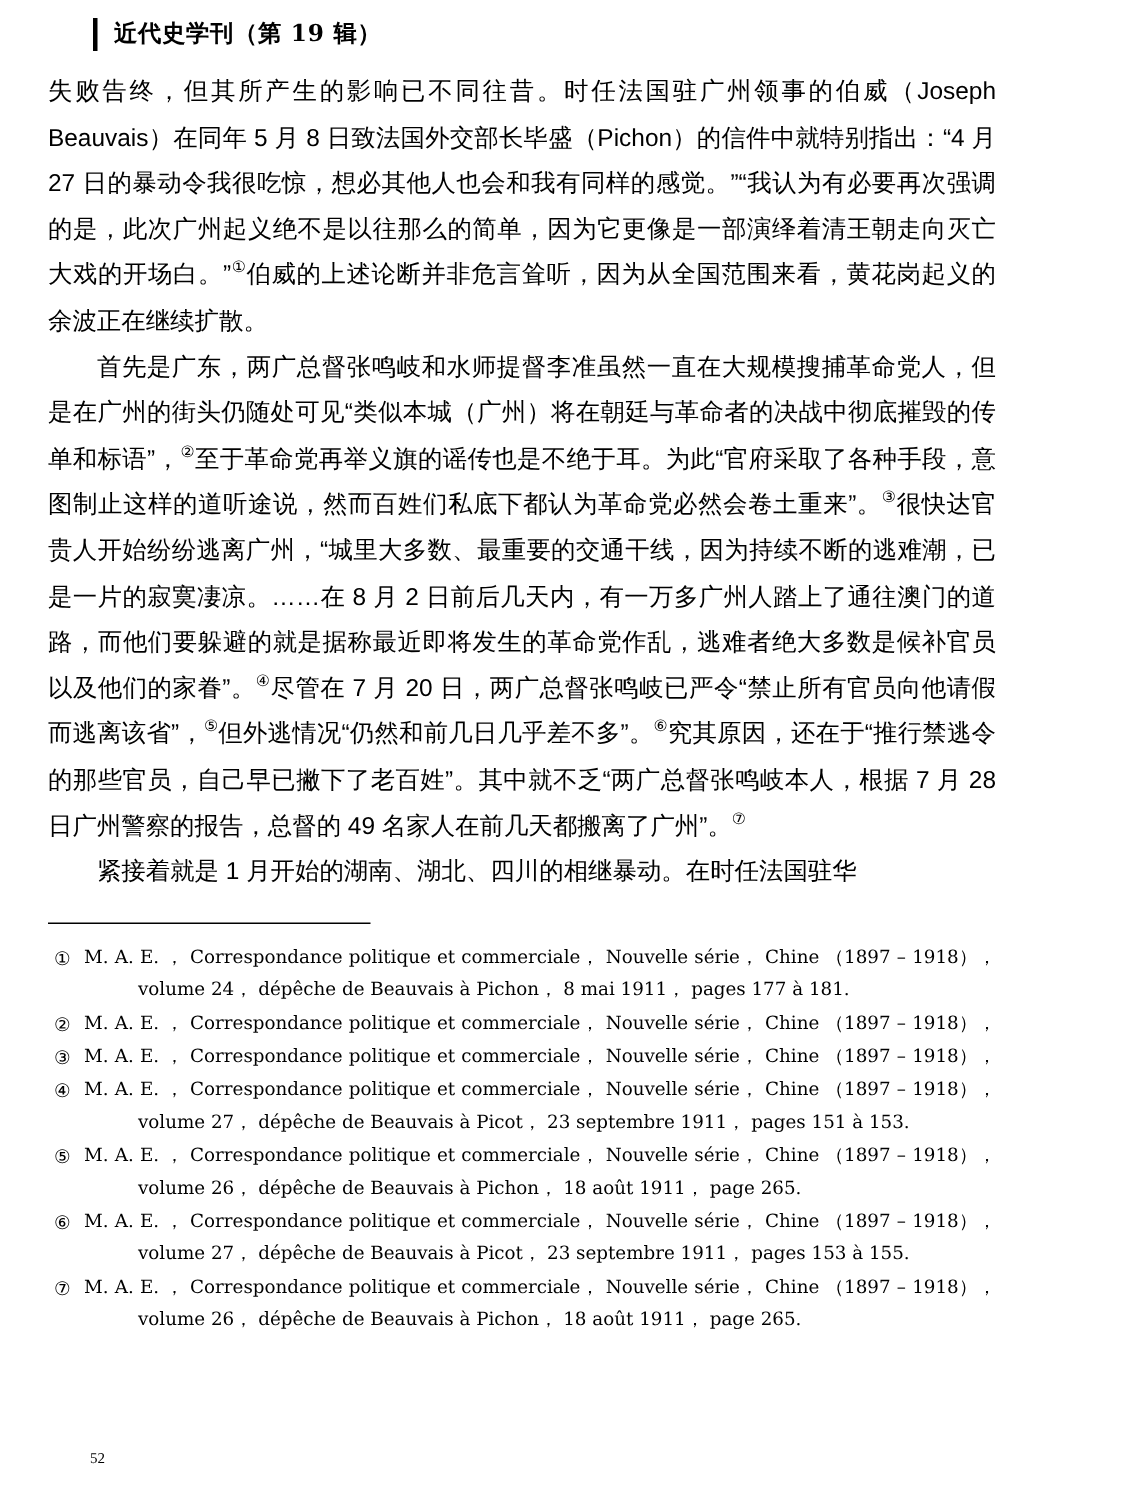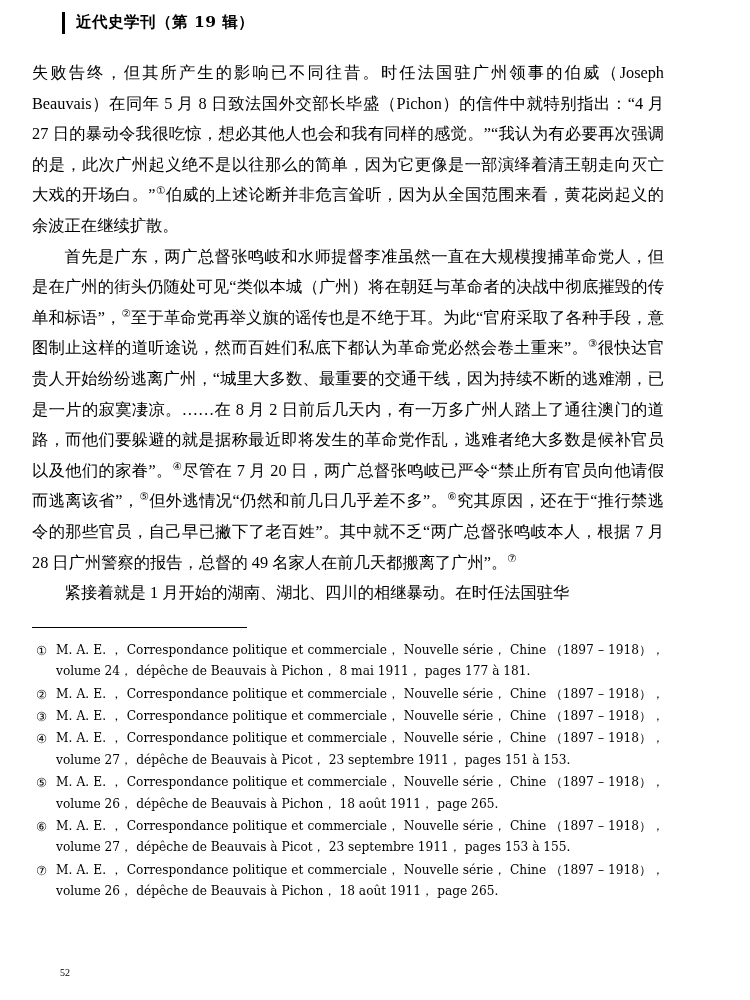--- a/index.html
+++ b/index.html
@@ -43,26 +43,25 @@
     left: 44px;
     top: 12px;
     font-size: 15.5px;
     font-weight: bold;
     letter-spacing: 0.5px;
     font-family: "DejaVu Serif", "Liberation Serif", serif;
   }
 
   
   .body-text {
-    margin-top: 12px;
     font-size: 16.3px;
     line-height: 30.6px;
     text-align: justify;
     text-justify: inter-character;
-    font-family: Liberation Serif, serif;
+    font-family: Liberation Sans, sans-serif;
   }
   .body-text p {
     margin: 0;
     text-indent: 2em;
   }
   .body-text p.noindent {
     text-indent: 0;
   }
   sup.fn {
     font-size: 10.5px;
@@ -104,20 +103,21 @@
     flex: 1 1 auto;
   }
   .fn-line1 {
     display: block;
     text-align: justify;
     text-align-last: justify;
     white-space: normal;
   }
   .fn-line2 {
     display: block;
+    margin-left: 36px;
   }
 
   
   .page-number {
     position: absolute;
     left: 60px;
     bottom: 22px;
     font-size: 10px;
     font-family: Liberation Serif, serif;
   }

